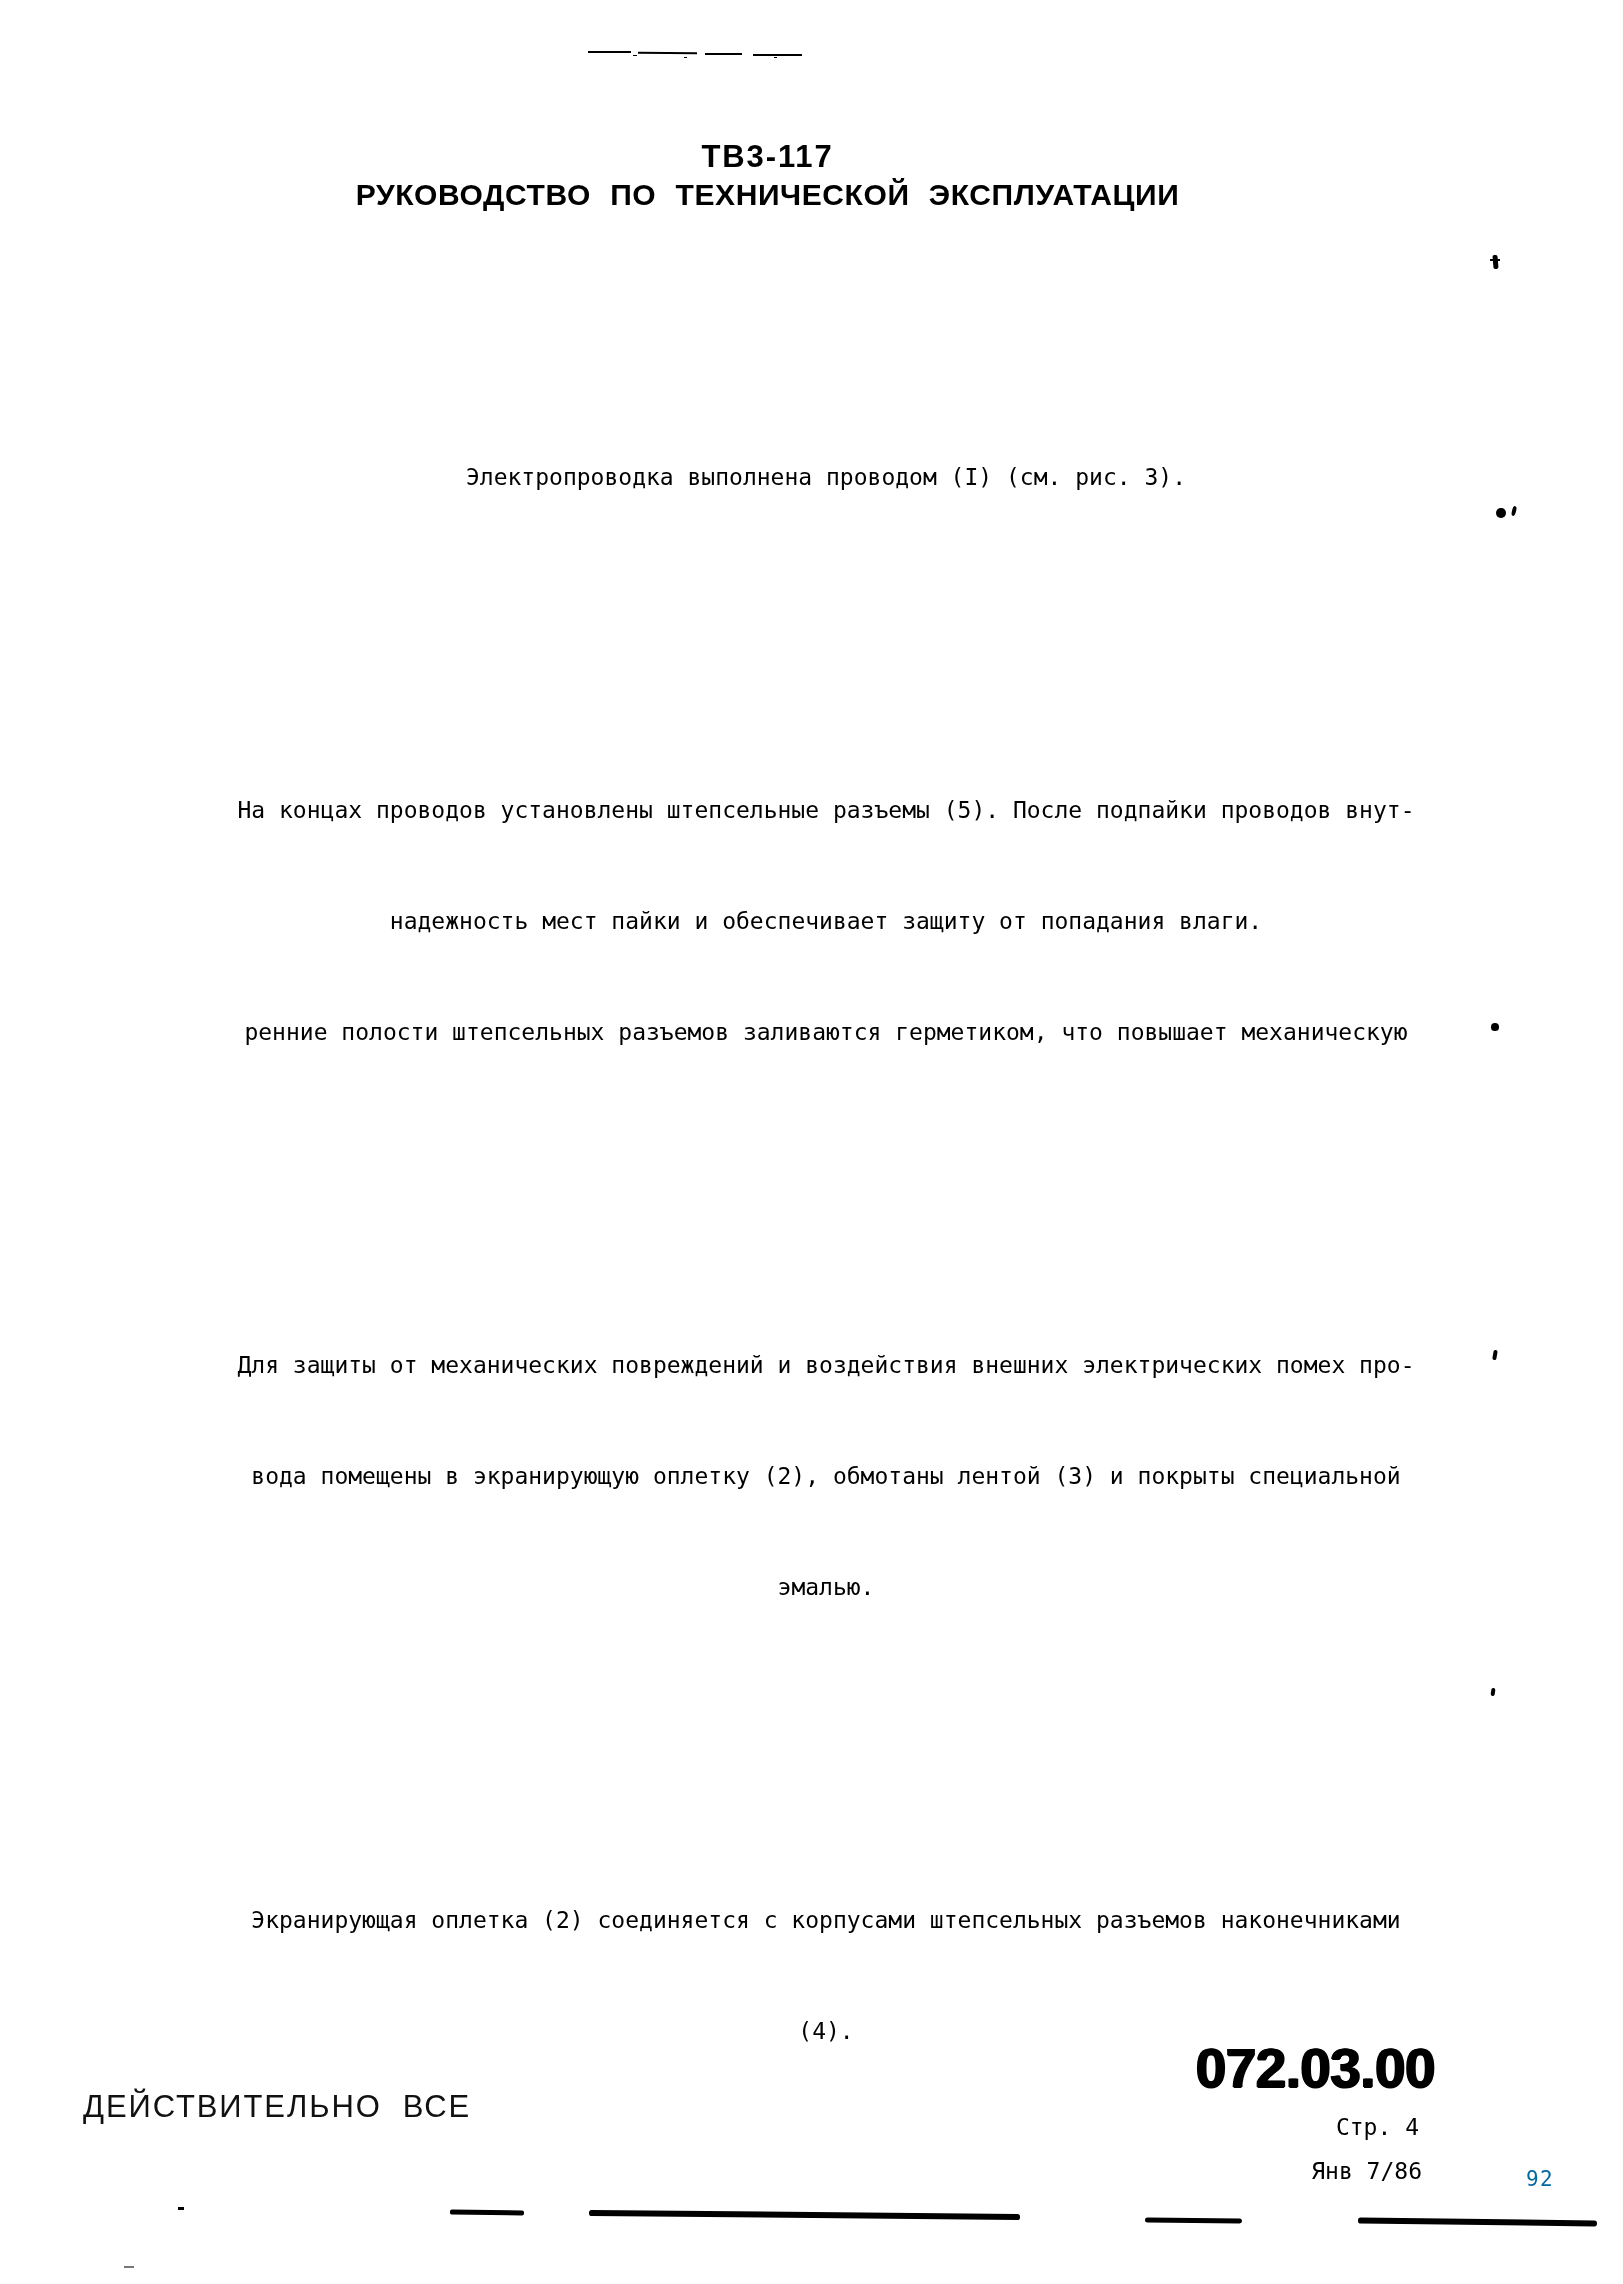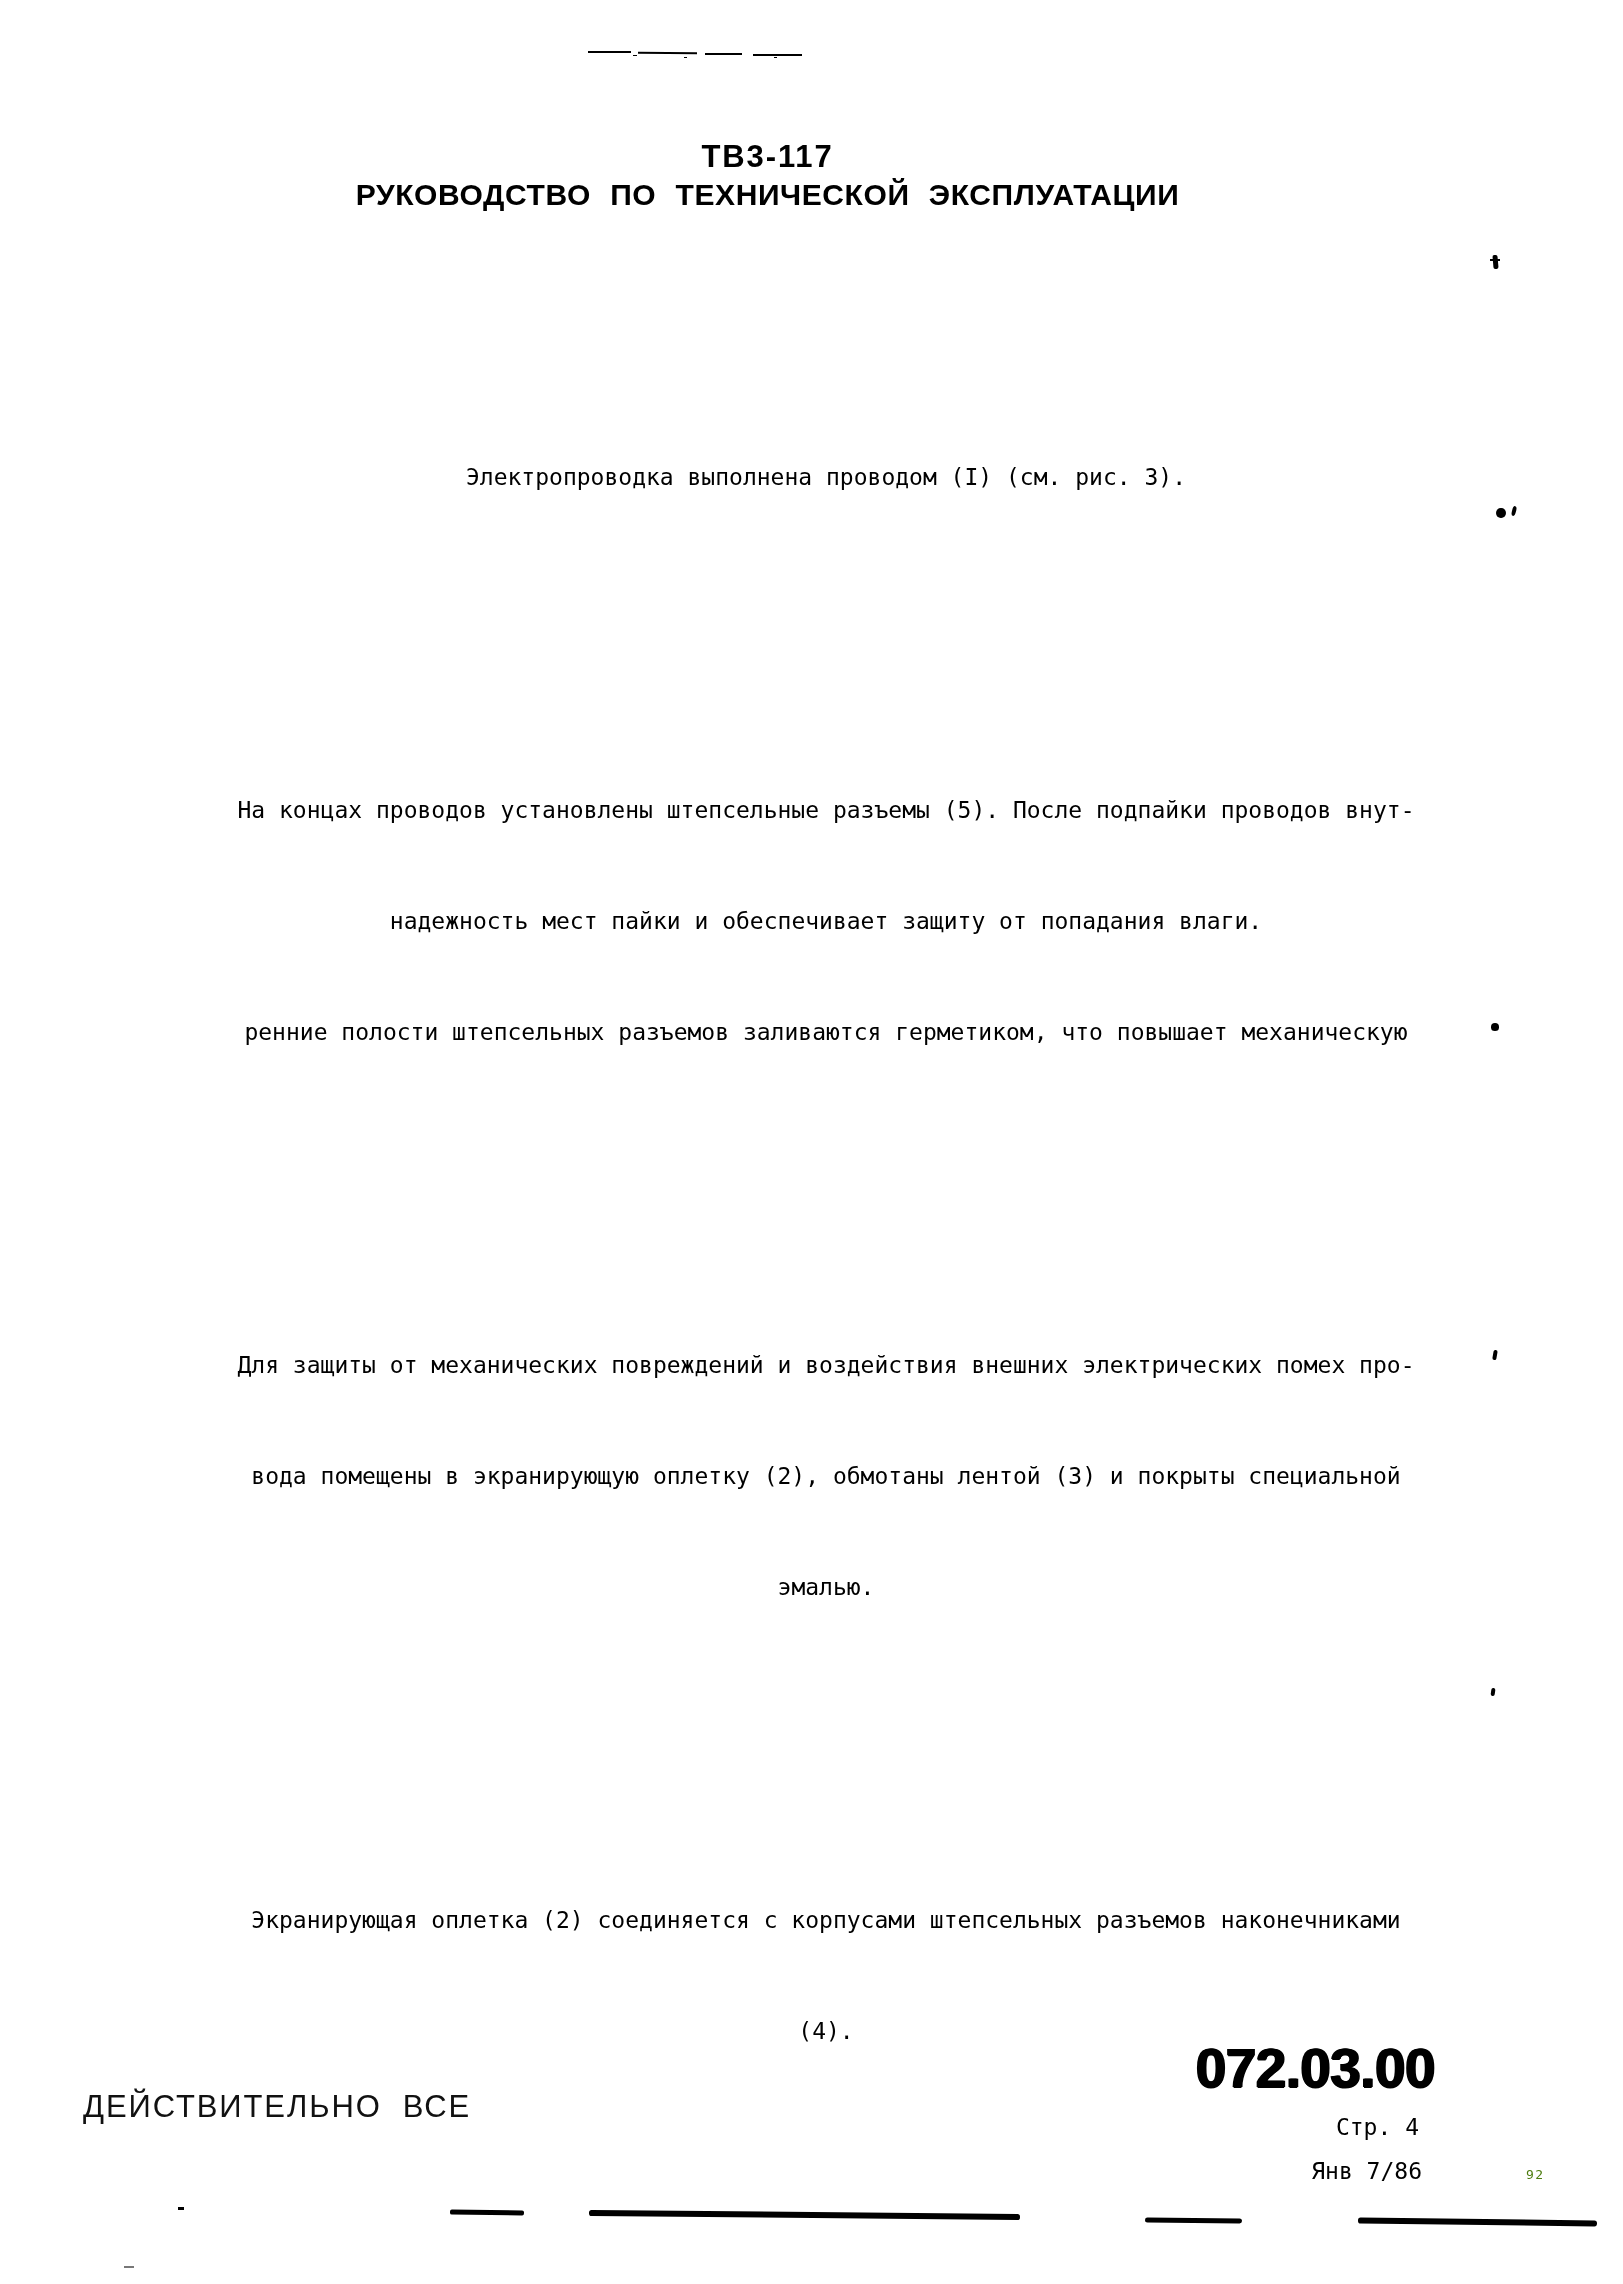--- a/index.html
+++ b/index.html
@@ -89,22 +89,22 @@
     top: 2158px;
     font-family: "DejaVu Sans Mono", "Liberation Mono", monospace;
     font-size: 23px;
     white-space: pre;
   }
   .footer-printmark {
     position: absolute;
     left: 1526px;
     top: 2167px;
     font-family: "DejaVu Sans Mono", "Liberation Mono", monospace;
-    font-size: 13px;
-    color: #4d7c0f;
+    font-size: 21px;
+    color: #0369a1;
     letter-spacing: 1.3px;
   }
 
   
   .artifact { position: absolute; background: #000; }
   .dash1 { left: 588px;  top: 51px; width: 43px; height: 1.9px; }
   .dash2 { left: 638px;  top: 52px; width: 59px; height: 1.9px; transform: rotate(0.3deg); }
   .dash3 { left: 705px; top: 53px; width: 37px; height: 1.9px; }
   .dash4 { left: 753px; top: 54px; width: 49px; height: 1.9px; }
   .dspk1 { left: 633px;  top: 55px; width: 3.9px;  height: 1.3px; }

